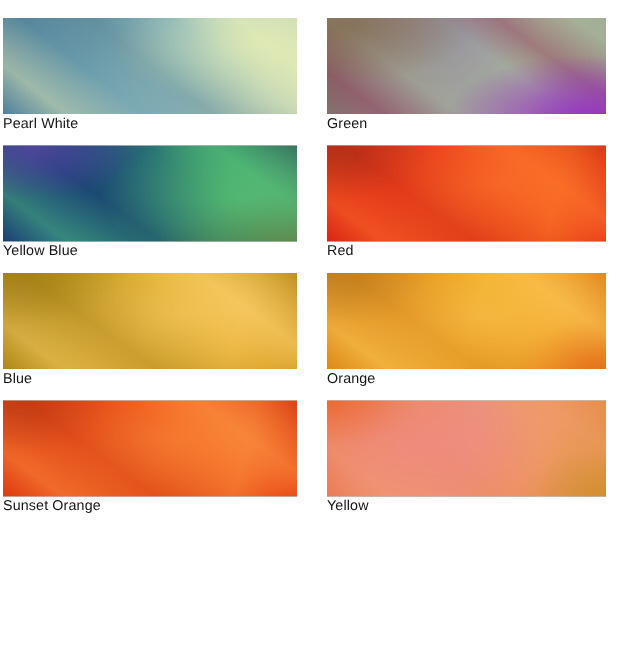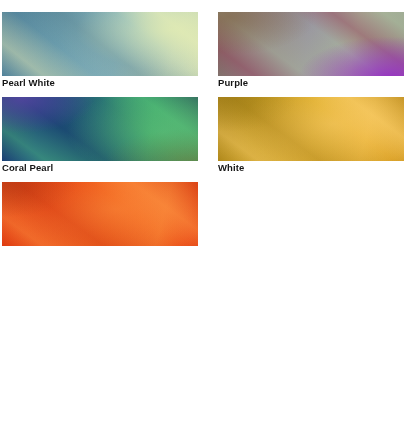--- a/index.html
+++ b/index.html
@@ -44,21 +44,21 @@
     left: 0;
     top: 0;
     right: 0;
     bottom: 0;
   }
   .swatch-label {
     position: absolute;
     left: 0;
     top: 65px;
     font-size: 9.5px;
-    font-weight: bold;
+    font-weight: normal;
     color: #151515;
     letter-spacing: 0.1px;
     line-height: 12px;
     white-space: nowrap;
   }
 
   
   .g-pearl-white .base {
     background: linear-gradient(110deg, #4a7f9c 0%, #5b93ad 30%, #7fb0bf 60%, #b9cfb8 85%, #c9d8b4 100%);
   }
@@ -234,47 +234,72 @@
     </div>
     <div class="swatch-label">Pearl White</div>
   </div>
 
   <div class="swatch-cell">
     <div class="swatch-chip g-purple">
       <div class="layer base"></div>
       <div class="layer bands"></div>
       <div class="layer glow"></div>
     </div>
-    <div class="swatch-label">Purple</div>
+    <div class="swatch-label">Green</div>
   </div>
 
 
   <div class="swatch-cell">
     <div class="swatch-chip g-coral-blue">
       <div class="layer base"></div>
       <div class="layer bands"></div>
       <div class="layer glow"></div>
     </div>
-    <div class="swatch-label">Coral Pearl</div>
-  </div>
-
+    <div class="swatch-label">Yellow Blue</div>
+  </div>
+
+  <div class="swatch-cell">
+    <div class="swatch-chip g-red">
+      <div class="layer base"></div>
+      <div class="layer bands"></div>
+      <div class="layer glow"></div>
+    </div>
+    <div class="swatch-label">Red</div>
+  </div>
 
   <div class="swatch-cell">
     <div class="swatch-chip g-gold">
       <div class="layer base"></div>
       <div class="layer bands"></div>
       <div class="layer glow"></div>
     </div>
-    <div class="swatch-label">White</div>
-  </div>
-
-
+    <div class="swatch-label">Blue</div>
+  </div>
+
+
+  <div class="swatch-cell">
+    <div class="swatch-chip g-orange">
+      <div class="layer base"></div>
+      <div class="layer bands"></div>
+      <div class="layer glow"></div>
+    </div>
+    <div class="swatch-label">Orange</div>
+  </div>
 
   <div class="swatch-cell">
     <div class="swatch-chip g-sunset-orange">
       <div class="layer base"></div>
       <div class="layer bands"></div>
       <div class="layer glow"></div>
     </div>
-  </div>
-
+    <div class="swatch-label">Sunset Orange</div>
+  </div>
+
+  <div class="swatch-cell">
+    <div class="swatch-chip g-yellow">
+      <div class="layer base"></div>
+      <div class="layer bands"></div>
+      <div class="layer glow"></div>
+    </div>
+    <div class="swatch-label">Yellow</div>
+  </div>
 
 </div>
 
 </body></html>

